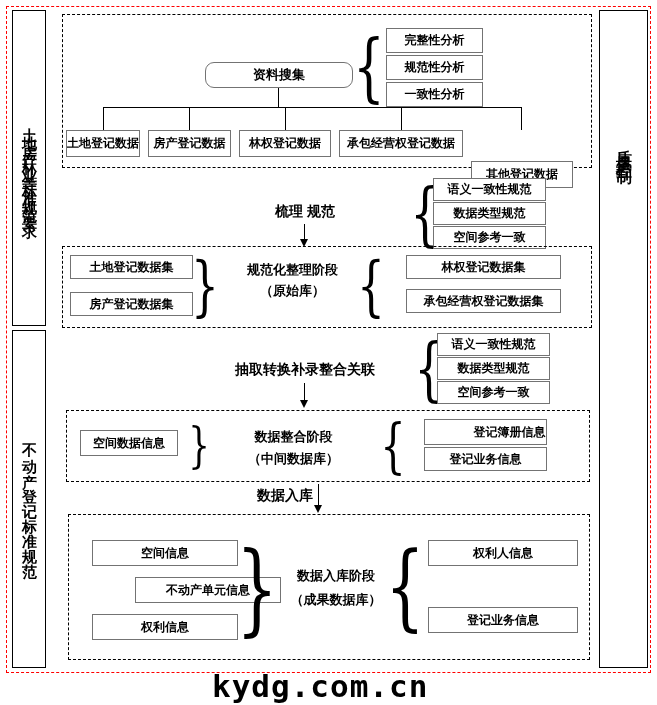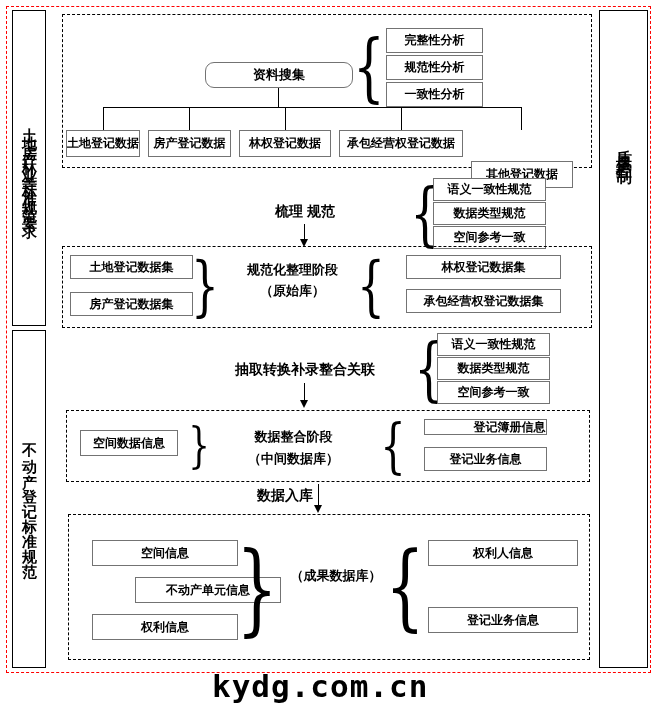--- a/index.html
+++ b/index.html
@@ -107,36 +107,37 @@
 
   <div class="brace brace-close" style="left:190px; top:420px; width:18px; height:50px; font-size:34px; --sy:1.4;"></div>
 
   <div class="stage-label" style="left:226px; top:426px; width:135px; line-height:22px;">
     <div>数据整合阶段</div>
     <div>（中间数据库）</div>
   </div>
 
   <div class="brace brace-open" style="left:384px; top:415px; width:18px; height:60px; font-size:40px; --sy:1.5;"></div>
 
-  <div class="box" style="left:424px; top:419px; width:123px; height:16px;padding-left:48px;">登记簿册信息</div>
+  <div class="box" style="left:424px; top:419px; width:123px; height:26px;padding-left:48px;">登记簿册信息</div>
   <div class="box" style="left:424px; top:447px; width:123px; height:24px;">登记业务信息</div>
 
   <div class="step-label" style="left:245px; top:487px; width:80px;">数据入库</div>
   <div class="vline" style="left:318px; top:484px; height:22px;"></div>
   <div class="arrowhead" style="left:314px; top:505px;"></div>
 
   <div class="section" style="left:68px; top:514px; width:522px; height:146px;"></div>
 
   <div class="box" style="left:92px; top:540px; width:146px; height:26px;">空间信息</div>
   <div class="box" style="left:92px; top:577px; width:146px; height:26px;margin-left:43px;">不动产单元信息</div>
   <div class="box" style="left:92px; top:614px; width:146px; height:26px;">权利信息</div>
 
   <div class="brace brace-close" style="left:246px; top:538px; width:22px; height:104px; font-size:66px; --sy:1.5;"></div>
 
   <div class="stage-label" style="left:266px; top:564px; width:140px; line-height:24px;">
+    <div>数据入库阶段</div>
     <div>（成果数据库）</div>
   </div>
 
   <div class="brace brace-open" style="left:394px; top:538px; width:22px; height:98px; font-size:62px; --sy:1.5;"></div>
 
   <div class="box" style="left:428px; top:540px; width:150px; height:26px;">权利人信息</div>
   <div class="box" style="left:428px; top:607px; width:150px; height:26px;">登记业务信息</div>
 
   <div class="watermark" style="left:212px; top:668px;">kydg.com.cn</div>
 

